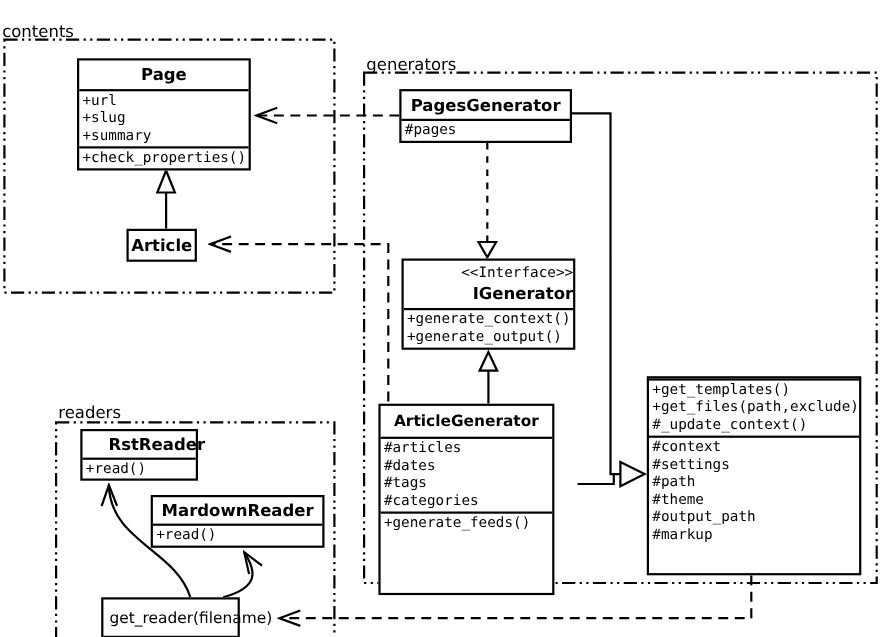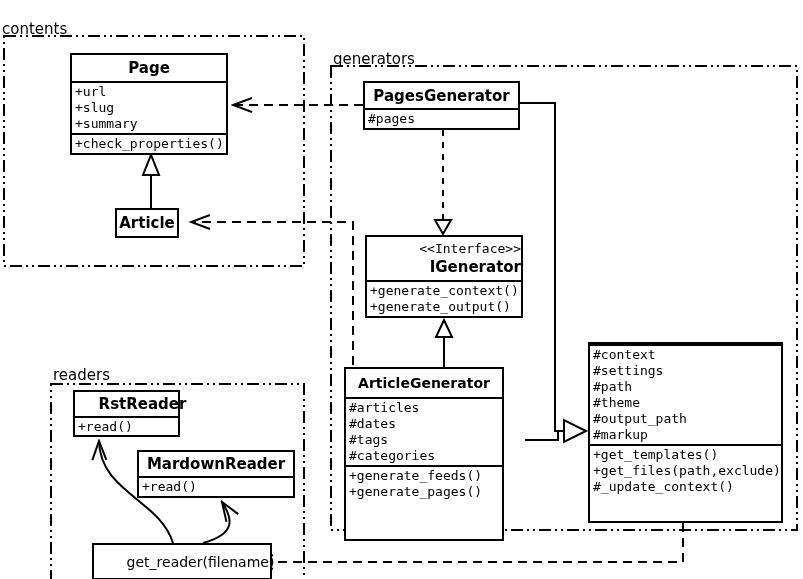--- a/index.html
+++ b/index.html
@@ -111,49 +111,48 @@
   <div class="cls" style="left:344px;top:347px;width:160px;height:174px;">
     <div class="cls-title" style="height:28px;font-size:14px;">ArticleGenerator</div>
     <div class="sec">
       <div class="m">#articles</div>
       <div class="m">#dates</div>
       <div class="m">#tags</div>
       <div class="m">#categories</div>
     </div>
     <div class="sec">
       <div class="m">+generate_feeds()</div>
-      <div class="m">+generate_pages()</div>
     </div>
   </div>
 
   <div class="cls" style="left:588px;top:322px;width:195px;height:181px;">
+    <div class="sec">
+      <div class="m">+get_templates()</div>
+      <div class="m">+get_files(path,exclude)</div>
+      <div class="m">#_update_context()</div>
+    </div>
     <div class="sec">
       <div class="m">#context</div>
       <div class="m">#settings</div>
       <div class="m">#path</div>
       <div class="m">#theme</div>
       <div class="m">#output_path</div>
       <div class="m">#markup</div>
-    </div>
-    <div class="sec">
-      <div class="m">+get_templates()</div>
-      <div class="m">+get_files(path,exclude)</div>
-      <div class="m">#_update_context()</div>
     </div>
   </div>
 
   <div class="cls" style="left:73px;top:370px;width:107px;height:47px;">
     <div class="cls-title" style="height:24px;padding-left:32px;">RstReader</div>
     <div class="sec">
       <div class="m">+read()</div>
     </div>
   </div>
 
   <div class="cls" style="left:137px;top:430px;width:158px;height:48px;">
     <div class="cls-title" style="height:24px;">MardownReader</div>
     <div class="sec">
       <div class="m">+read()</div>
     </div>
   </div>
 
-  <div class="cls plain" style="left:92px;top:523px;width:180px;height:37px;padding-left:37px;">get_reader(filename)</div>
+  <div class="cls plain" style="left:92px;top:523px;width:126px;height:37px;padding-left:37px;">get_reader(filename)</div>
 
 </div>
 
 </body></html>

